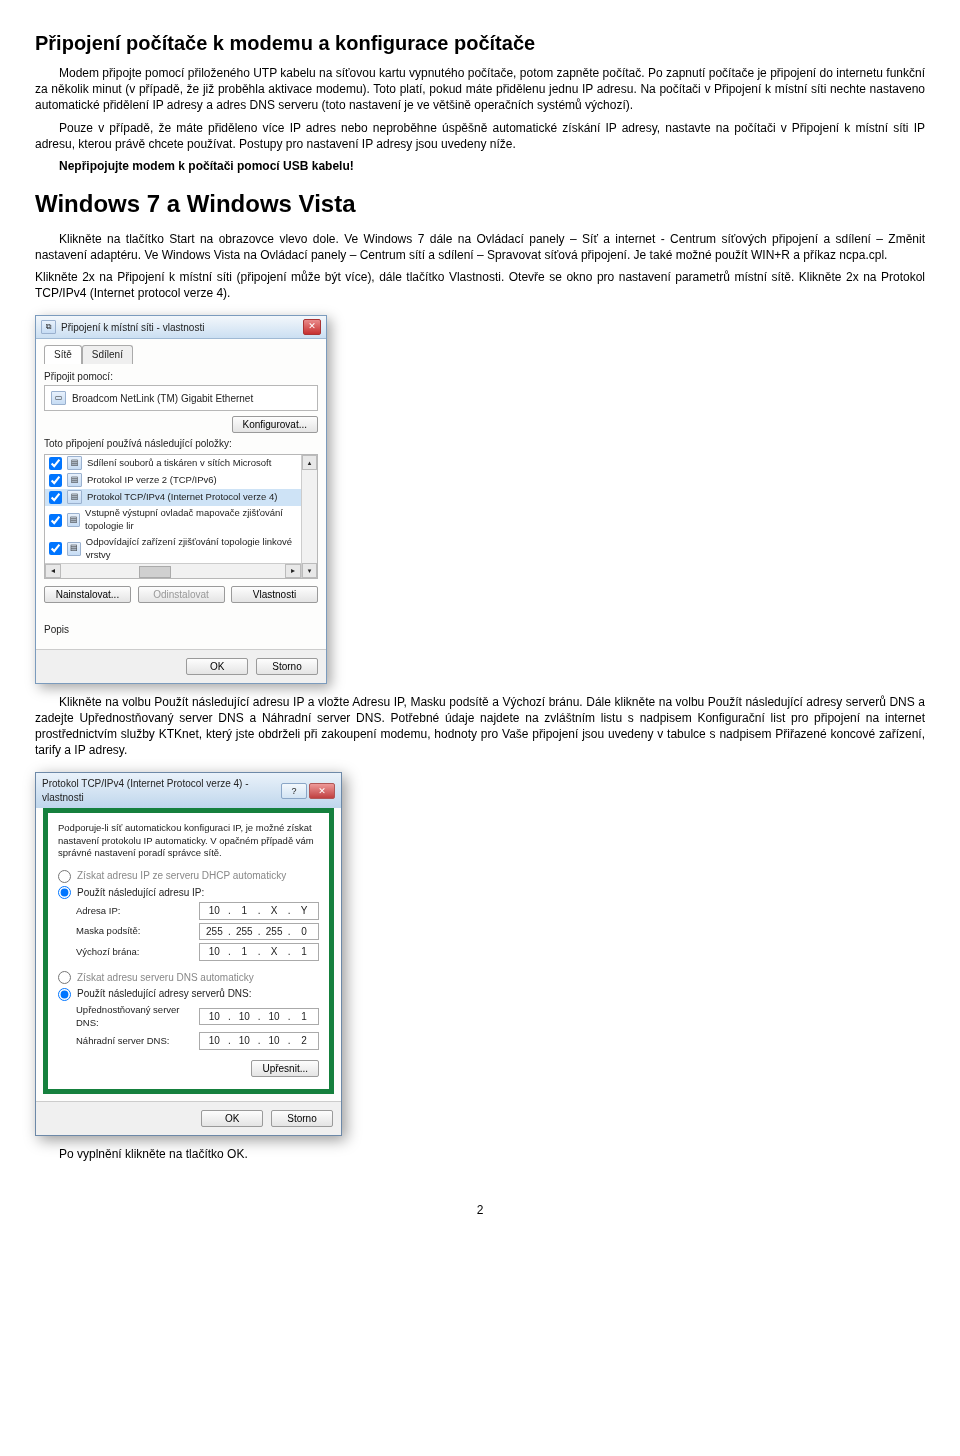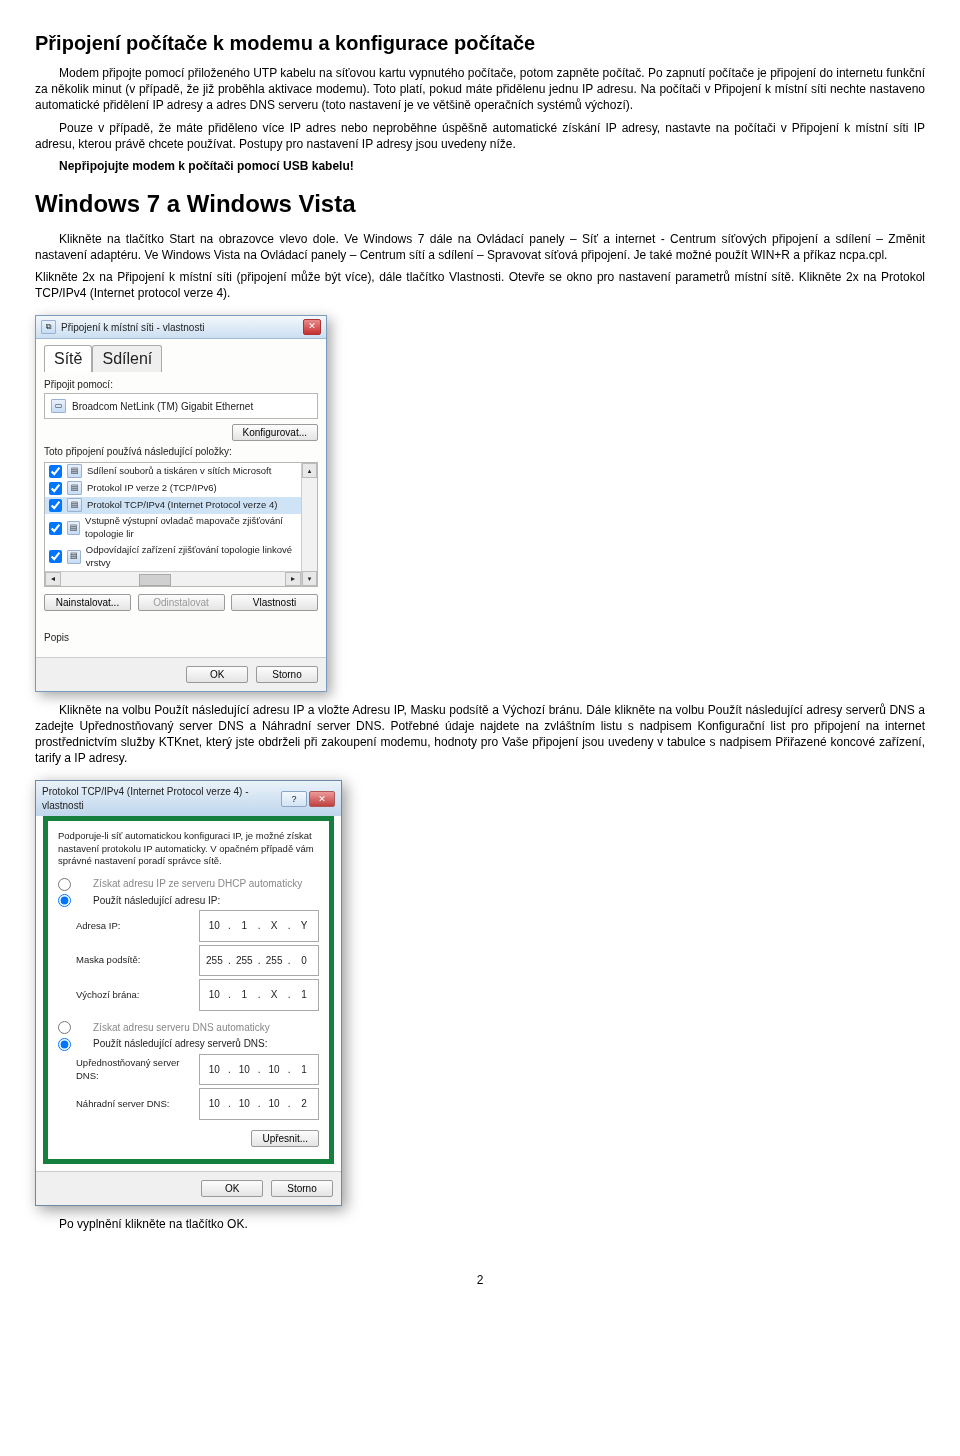--- a/index.html
+++ b/index.html
@@ -80,21 +80,21 @@
   display: flex;
   gap: 0px;
   margin-bottom: 6px;
 }
 .dlg1 .tab {
   padding: 2px 9px;
   background: #fff;
   border: 1px solid #aaa;
   border-bottom: none;
   border-radius: 3px 3px 0 0;
-  font-size: 16px;
+  font-size: 10px;
 }
 .dlg1 .tab.inactive { background: #efefef; }
 .dlg1 .fieldlabel { margin: 4px 0 2px 0; }
 .dlg1 .adapter {
   border: 1px solid #b7b7b7;
   background: #fff;
   padding: 5px 6px;
   display:flex; align-items:center; gap:6px;
 }
 .dlg1 .btn-row-right { text-align: right; margin-top: 5px;}
@@ -175,29 +175,29 @@
   font-size:10px;
 }
 .dlg2 .titlebar .buttons{display:flex;gap:2px;}
 .dlg2 .titlebar .wb{width:24px;height:14px;border:1px solid #8aa6c7;background:linear-gradient(#f3f8fd,#d2e3f3);border-radius:2px;display:flex;align-items:center;justify-content:center;font-size:9px;}
 .dlg2 .titlebar .wb.cl{border-color:#b05757;background:linear-gradient(#e99,#c04040);color:#fff;}
 .dlg2 .inner{background:#fdfdfc;padding:0;}
 .dlg2 .tabstrip{padding:5px 7px 0 7px;}
 .dlg2 .tabstrip .tab{display:inline-block;padding:2px 10px;border:1px solid #aaa;border-bottom:none;background:#fff;border-radius:3px 3px 0 0;}
 .dlg2 .panel{border:5px solid #15803d;margin:0 7px 7px 7px;padding:9px 10px 12px 10px;background:#fff;}
 .dlg2 .intro{font-size:9.5px;line-height:1.3;margin-bottom:10px;}
-.dlg2 .radio-row{display:flex;align-items:center;gap:22px;margin:3px 0;}
+.dlg2 .radio-row{display:flex;align-items:center;gap:6px;margin:3px 0;}
 .dlg2 .radio-row input{margin:0;}
 .dlg2 .radio-row.dis{color:#888;}
 .dlg2 .ipgrid{margin:3px 0 10px 18px;}
 .dlg2 .ipgrid .r{display:flex;align-items:center;margin:3px 0;}
 .dlg2 .ipgrid .r .lbl{width:135px;font-size:9.5px;}
 .dlg2 .ipbox{
   display:flex;align-items:center;
-  border:1px solid #aaa;background:#fff;padding:8px 4px;
+  border:1px solid #aaa;background:#fff;padding:1px 4px;
   width:120px;justify-content:space-between;font-size:10px;
 }
 .dlg2 .ipbox span{width:20px;text-align:center;}
 .dlg2 .ipbox .dot{width:4px;text-align:center;}
 .dlg2 .adv-row{text-align:right;margin-top:8px;}
 .dlg2 .footer{text-align:right;padding:8px;border-top:1px solid #ccc;background:#f0f0f0;}
 .dlg2 .footer button{width:62px;margin-left:5px;}
 </style>
 </head>
 <body>

